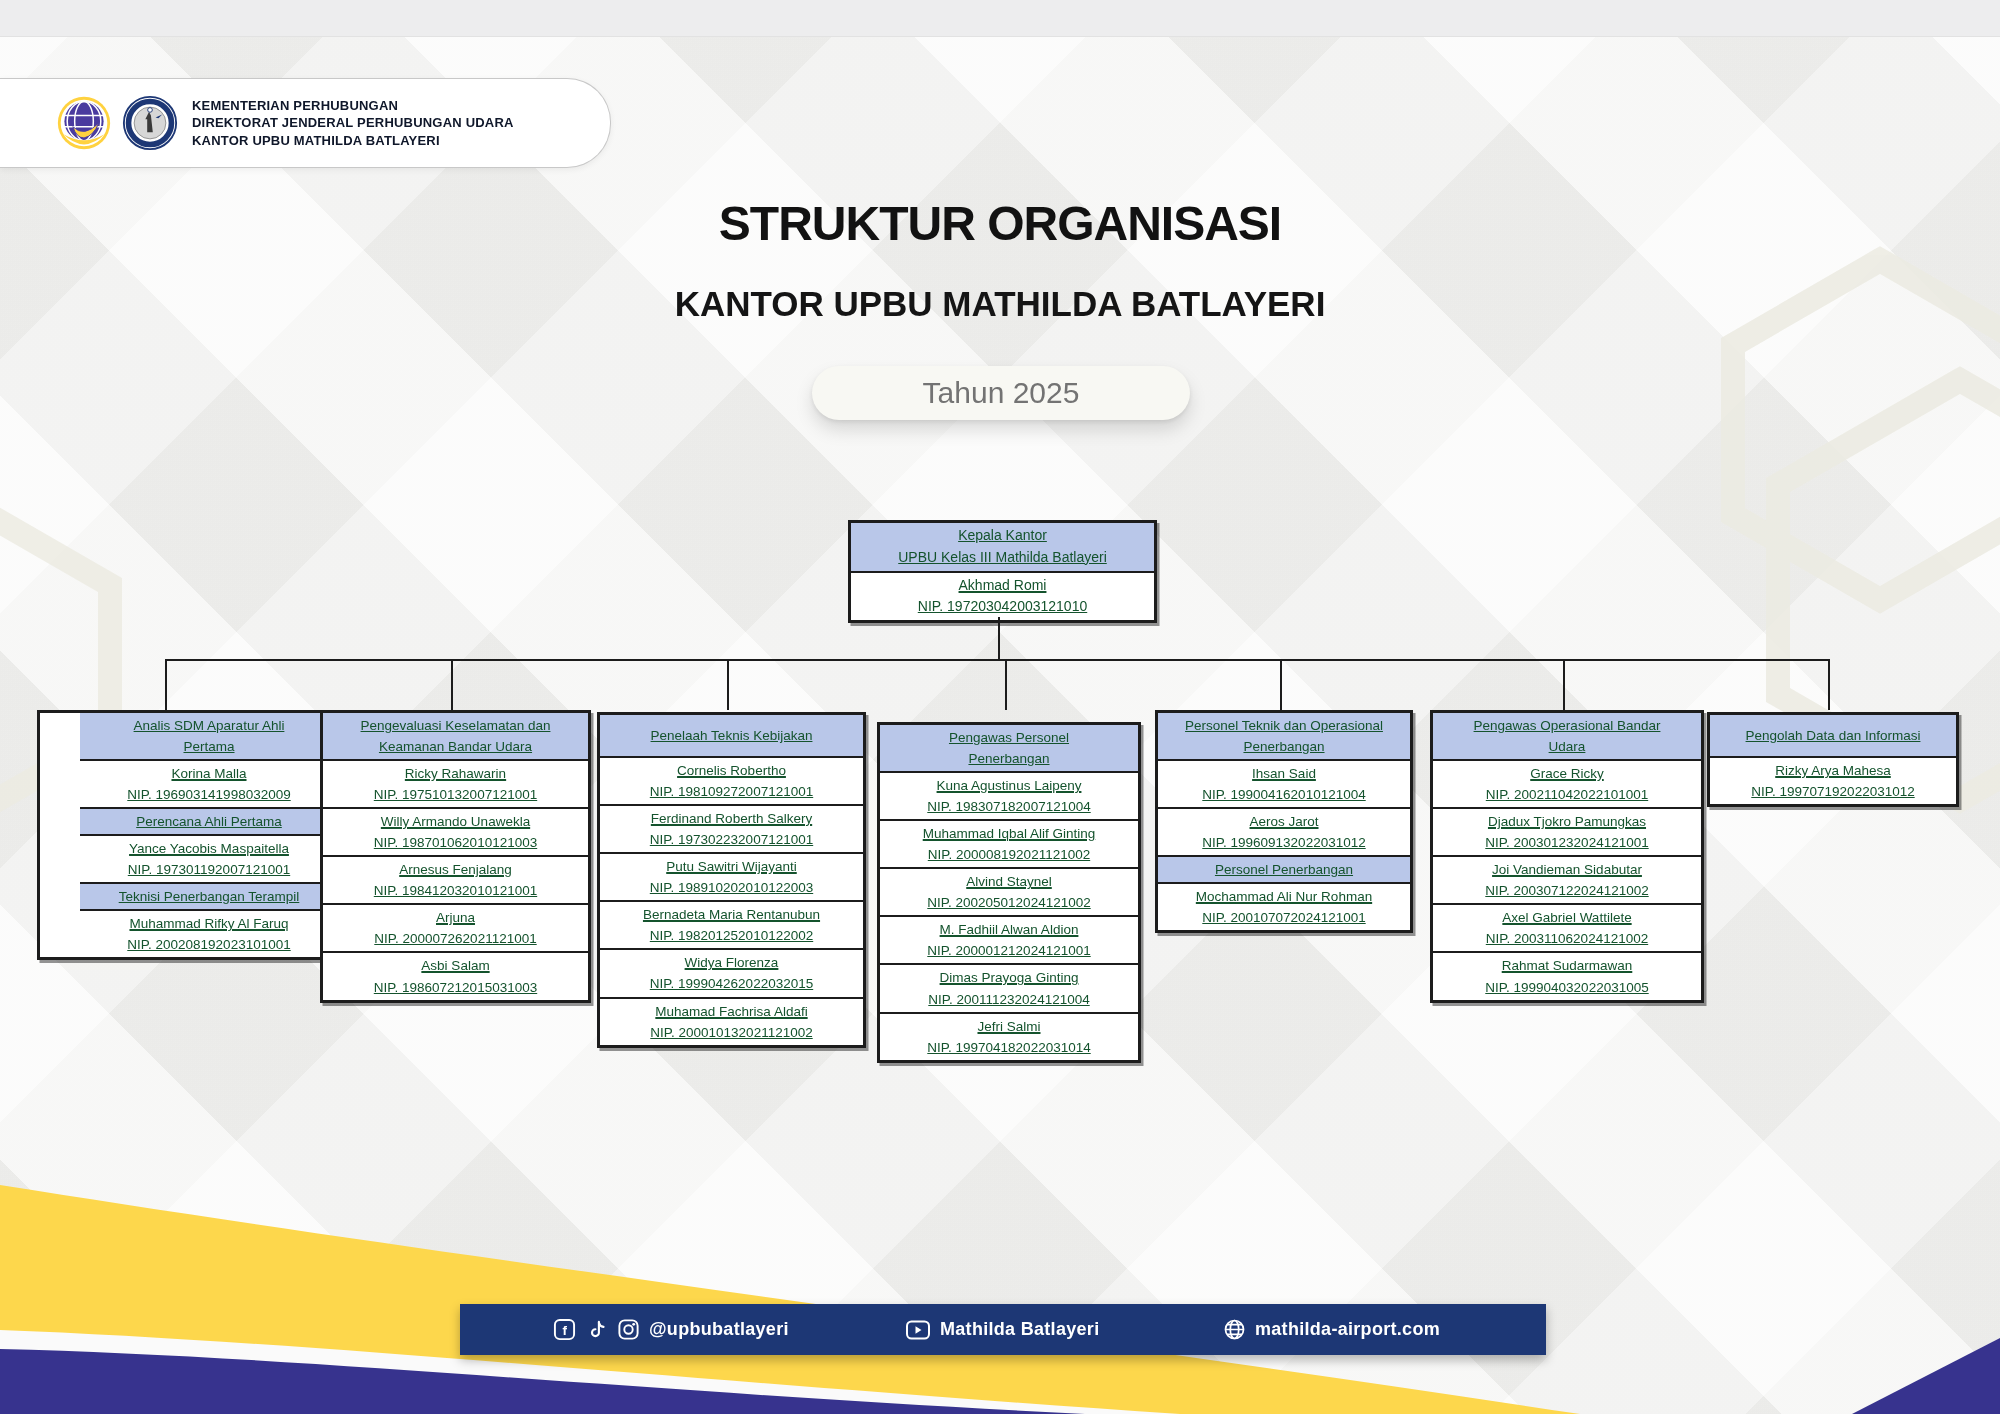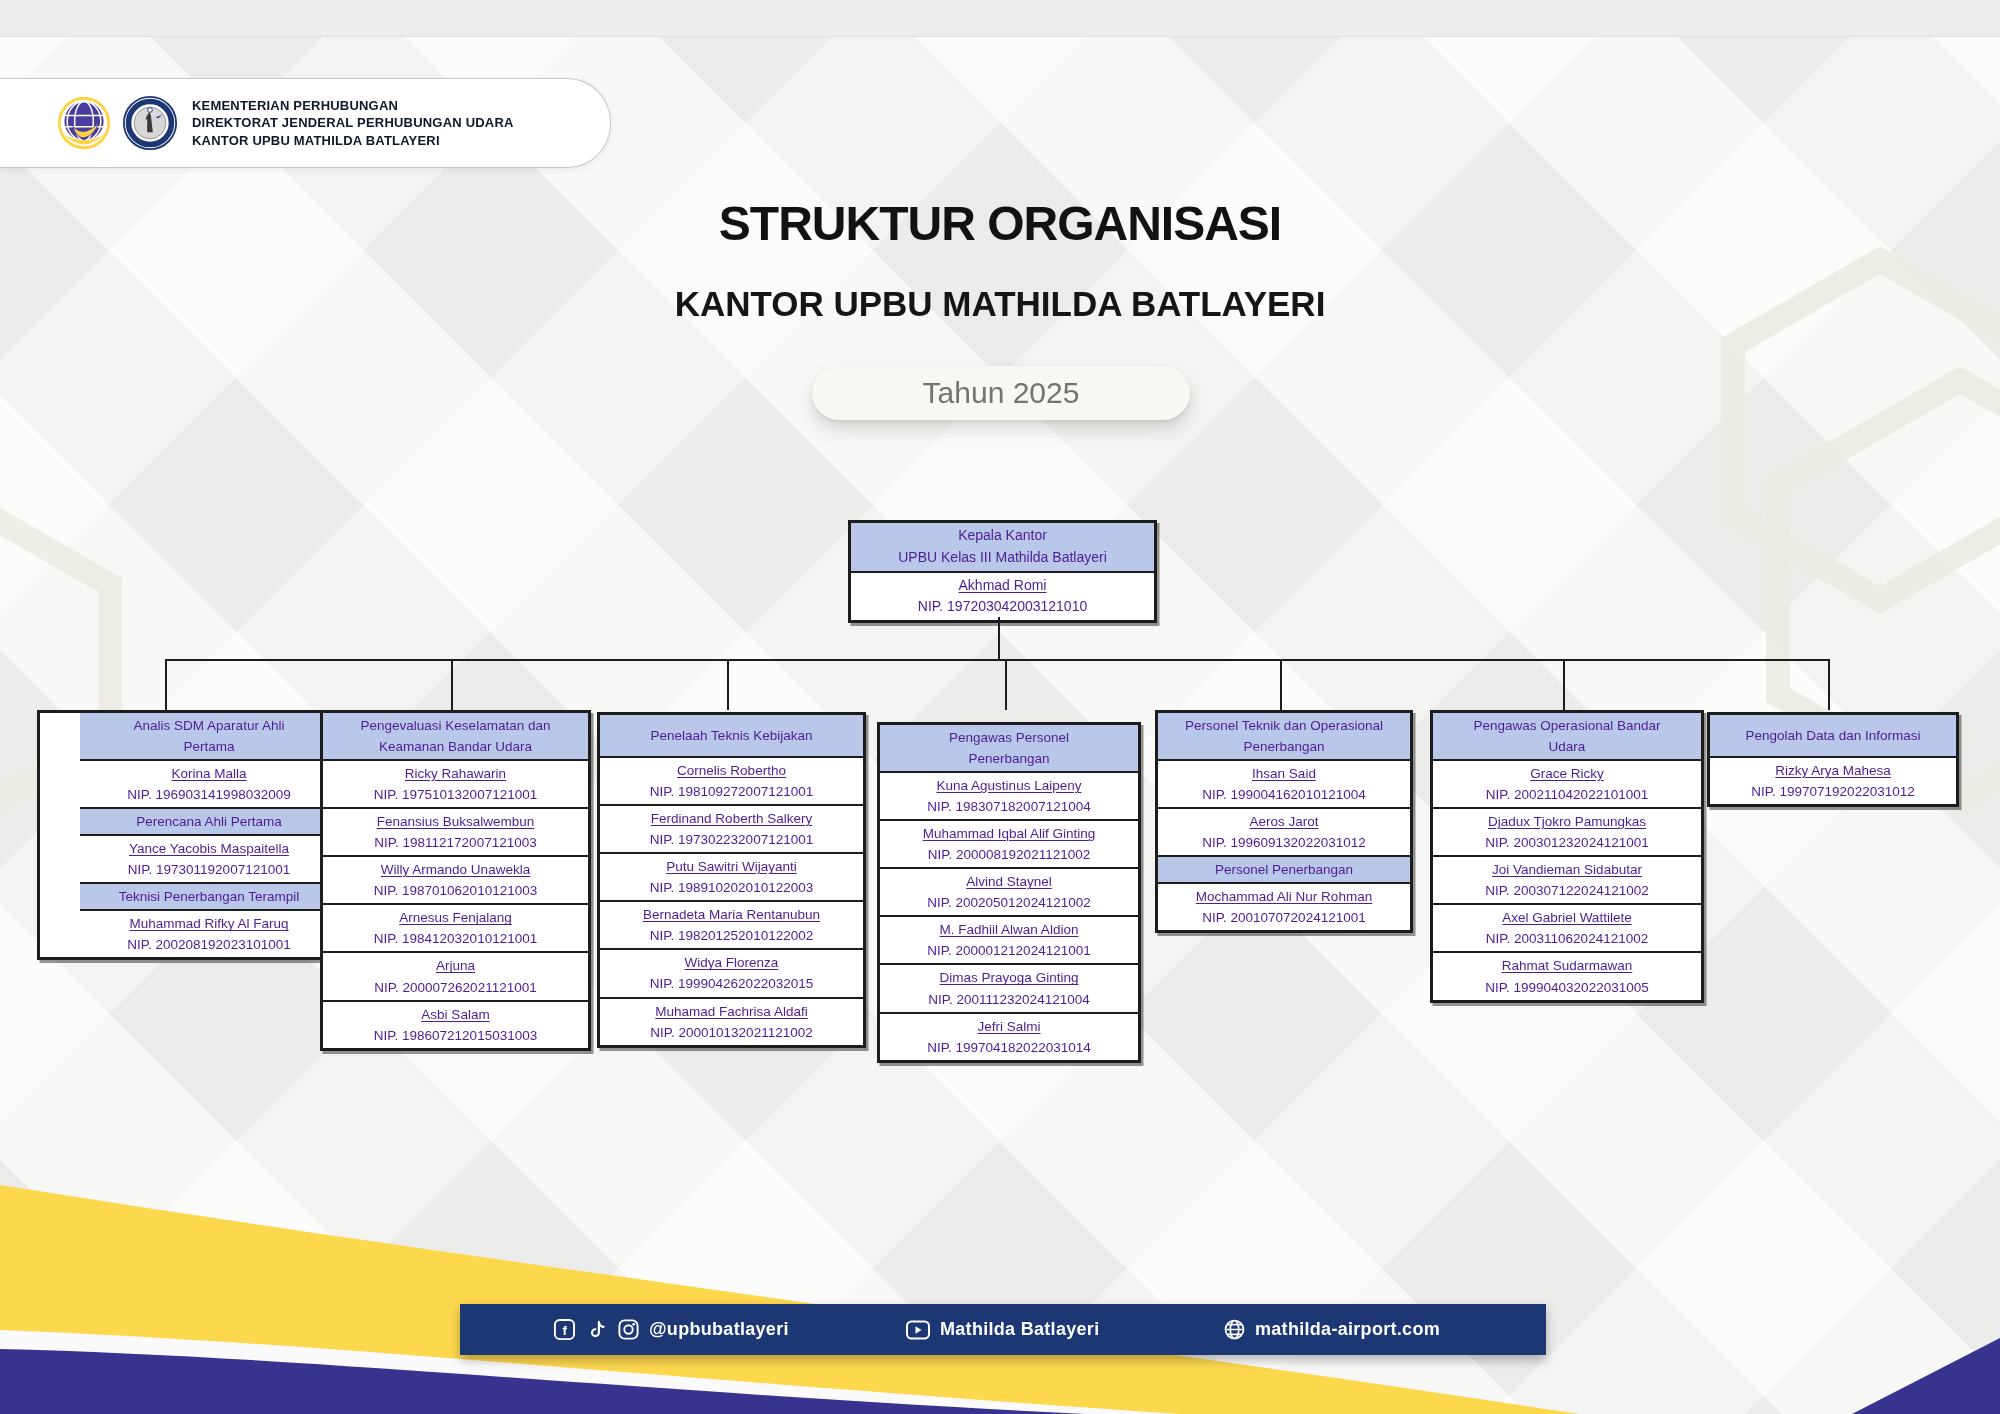--- a/index.html
+++ b/index.html
@@ -27,21 +27,21 @@
   .main-title{position:absolute;left:0;top:196px;width:2000px;text-align:center;
     font-size:48px;font-weight:800;letter-spacing:-1px;color:#121212;}
   .sub-title{position:absolute;left:0;top:284px;width:2000px;text-align:center;
     font-size:35px;font-weight:700;letter-spacing:0;color:#151515;}
   .year-pill{position:absolute;left:812px;top:366px;width:378px;height:54px;background:#f8f8f3;
     border-radius:28px;box-shadow:0 10px 18px rgba(0,0,0,0.13),0 2px 4px rgba(0,0,0,0.08);
     display:flex;align-items:center;justify-content:center;font-size:30px;color:#737373;}
 
   
   .org-box{position:absolute;background:#ffffff;border:3px solid #1c1c1c;box-shadow:2.5px 3px 0 rgba(20,20,20,0.45);
-    color:#4c1d95;}
+    color:#14532d;text-decoration:underline;}
   .cell{border-top:2px solid #1c1c1c;text-align:center;font-size:13.5px;line-height:1.56;padding:2px 3px;}
   .cell:first-child{border-top:none;}
   .cell.head{background:#b9c7e9;}
   .cell.head.tall{padding:10px 10px;}
   .person .pname{text-decoration:underline;text-underline-offset:2px;}
   .root-box{left:848px;top:520px;width:303px;}
   .root-box .cell{font-size:14px;}
 
   
   .line{position:absolute;background:#1c1c1c;}
@@ -154,24 +154,20 @@
   <div class="org-box org-col" style="left:320px;top:710px;width:265px;">
       <div class="cell head">
         <div>Pengevaluasi Keselamatan dan</div>
         <div>Keamanan Bandar Udara</div>
       </div>
       <div class="cell person">
         <div class="pname">Ricky Rahawarin</div>
         <div class="pnip">NIP. 197510132007121001</div>
       </div>
       <div class="cell person">
-        <div class="pname">Fenansius Buksalwembun</div>
-        <div class="pnip">NIP. 198112172007121003</div>
-      </div>
-      <div class="cell person">
         <div class="pname">Willy Armando Unawekla</div>
         <div class="pnip">NIP. 198701062010121003</div>
       </div>
       <div class="cell person">
         <div class="pname">Arnesus Fenjalang</div>
         <div class="pnip">NIP. 198412032010121001</div>
       </div>
       <div class="cell person">
         <div class="pname">Arjuna</div>
         <div class="pnip">NIP. 200007262021121001</div>

